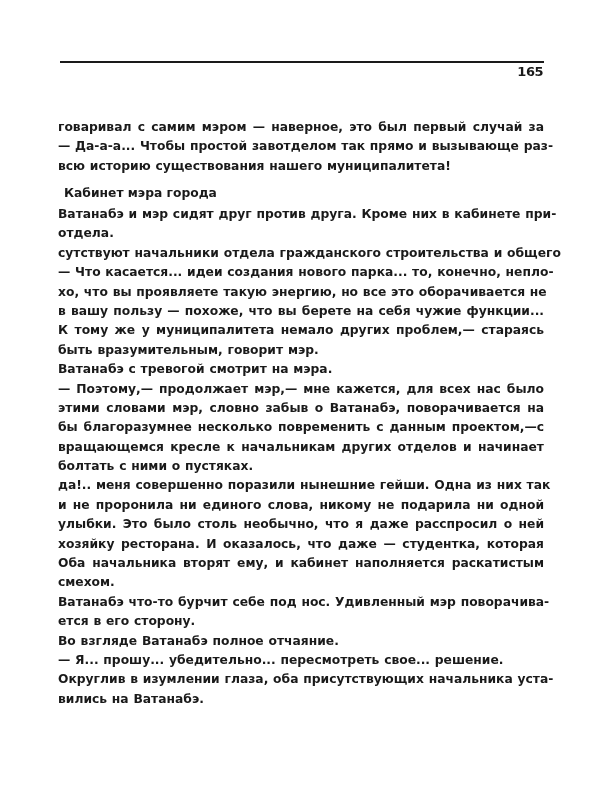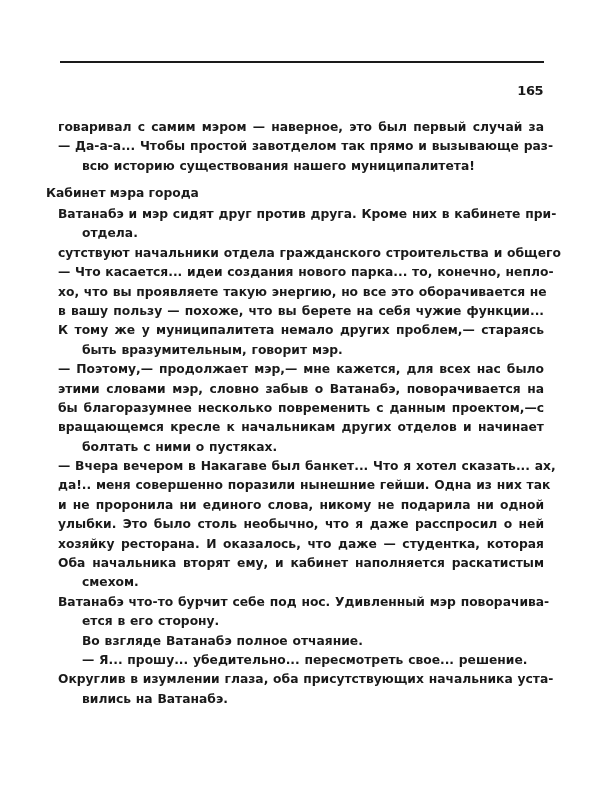--- a/index.html
+++ b/index.html
@@ -10,36 +10,36 @@
     overflow: hidden;
     color: #1a1a1a;
     font-family: "DejaVu Sans", "Liberation Sans", sans-serif;
   }
   .rule {
     position: absolute; left: 60px; top: 61px;
     width: 484px; height: 2px; background: #1a1a1a;
   }
   .page-num {
     position: absolute; right: 57px; top: 64px;
-    font-size: 13px; font-weight: bold; letter-spacing: -0.5px; margin-top: 19px;
+    font-size: 13px; font-weight: bold; letter-spacing: -0.5px;
   }
   .text {
     position: absolute; left: 58px; width: 486px;
     font-size: 12.3px; font-weight: bold; line-height: 19.4px;
     text-align: justify;
     word-spacing: 0.5px;
   }
   .line {
     display: block; white-space: nowrap;
     text-align: justify; text-align-last: justify;
     height: 19.4px;
   }
-  .line.last { text-align-last: left; margin-left: 24px; }
+  .line.last { text-align-last: left; }
   .heading {
-    position: absolute; left: 46px; top: 186px;
+    position: absolute; left: 64px; top: 186px;
     font-size: 12.3px; font-weight: bold;
   }
 </style>
 </head>
 <body>
 
 <div class="rule"></div>
 <div class="page-num">165</div>
 
 <div class="text" style="top:118px;">
@@ -57,28 +57,30 @@
     <span class="line">сутствуют начальники отдела гражданского строительства и общего</span>
   </div>
   <div>
     <span class="line">— Что касается... идеи создания нового парка... то, конечно, непло-</span>
     <span class="line">хо, что вы проявляете такую энергию, но все это оборачивается не</span>
     <span class="line">в вашу пользу — похоже, что вы берете на себя чужие функции...</span>
     <span class="line">К тому же у муниципалитета немало других проблем,— стараясь</span>
     <span class="line last">быть вразумительным, говорит мэр.</span>
   </div>
   <div>
+    <span class="line last">Ватанабэ с тревогой смотрит на мэра.</span>
+  </div>
+  <div>
     <span class="line">— Поэтому,— продолжает мэр,— мне кажется, для всех нас было</span>
     <span class="line">этими словами мэр, словно забыв о Ватанабэ, поворачивается на</span>
     <span class="line">бы благоразумнее несколько повременить с данным проектом,—с</span>
     <span class="line">вращающемся кресле к начальникам других отделов и начинает</span>
     <span class="line last">болтать с ними о пустяках.</span>
   </div>
   <div>
-    <span class="line">— Вчера вечером в Накагаве был банкет... Что я хотел сказать... ах,</span>
     <span class="line">да!.. меня совершенно поразили нынешние гейши. Одна из них так</span>
     <span class="line">и не проронила ни единого слова, никому не подарила ни одной</span>
     <span class="line">улыбки. Это было столь необычно, что я даже расспросил о ней</span>
     <span class="line">хозяйку ресторана. И оказалось, что даже — студентка, которая</span>
   </div>
   <div>
     <span class="line">Оба начальника вторят ему, и кабинет наполняется раскатистым</span>
     <span class="line last">смехом.</span>
   </div>
   <div>

